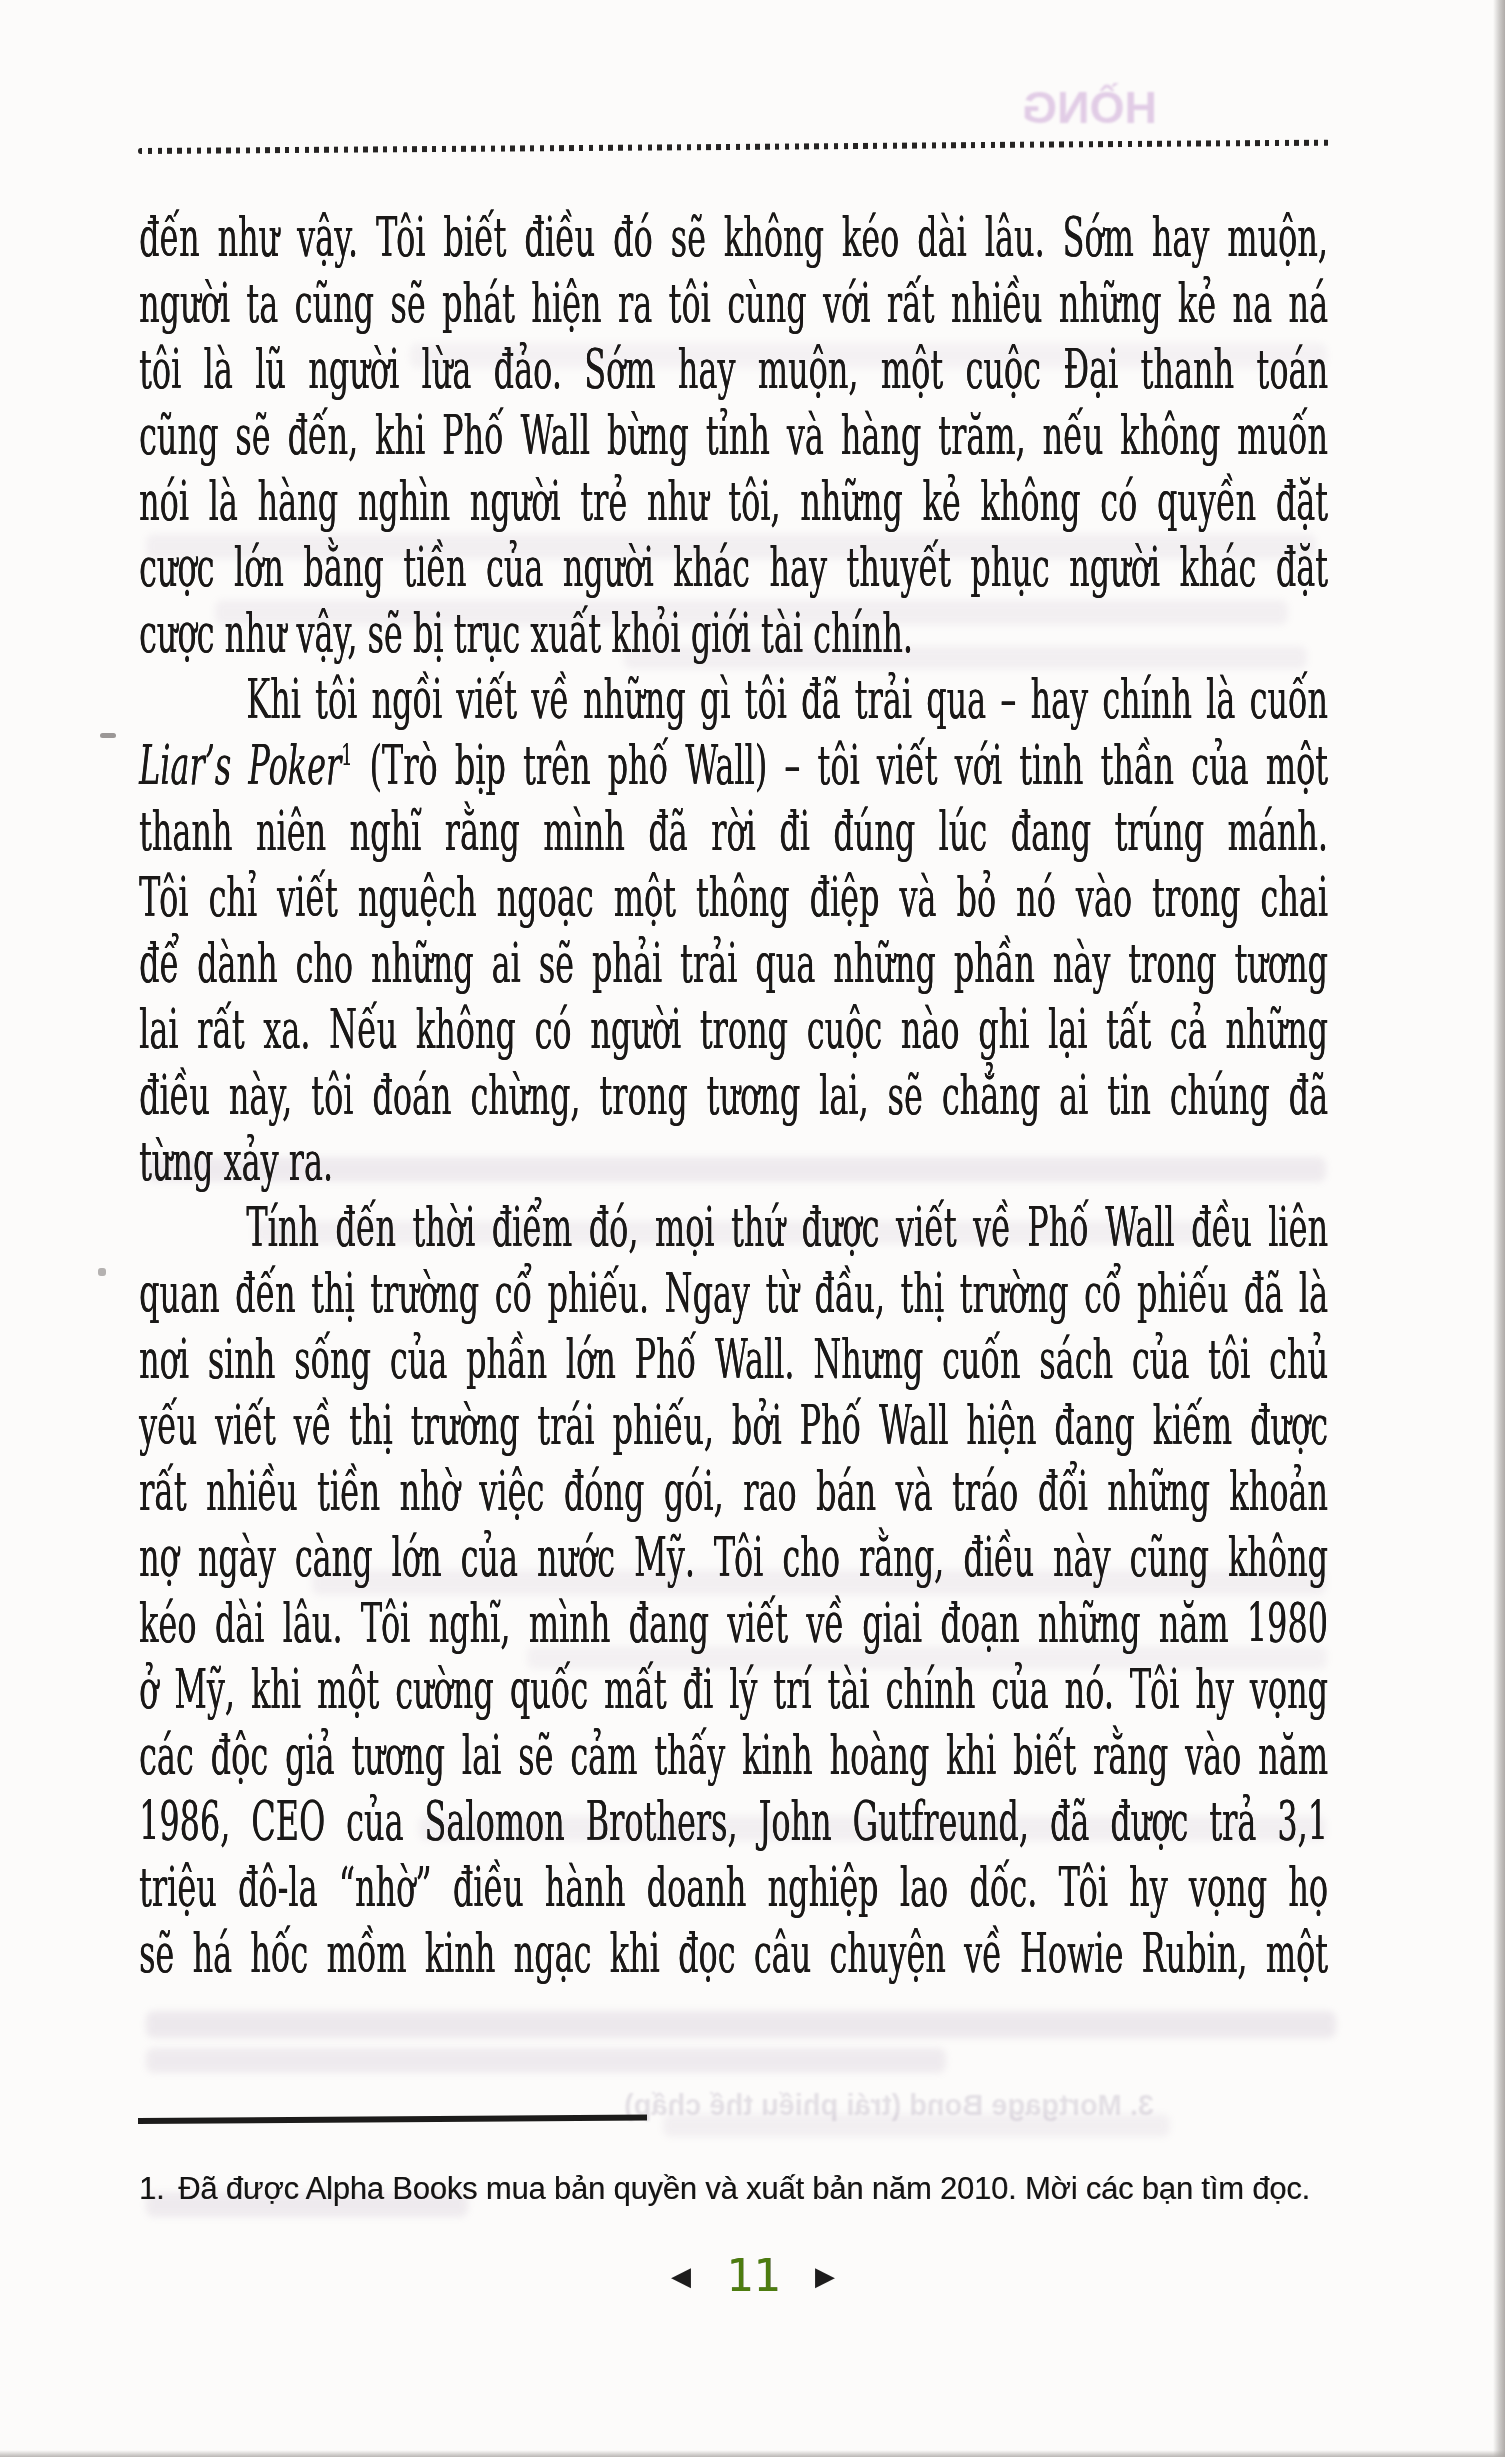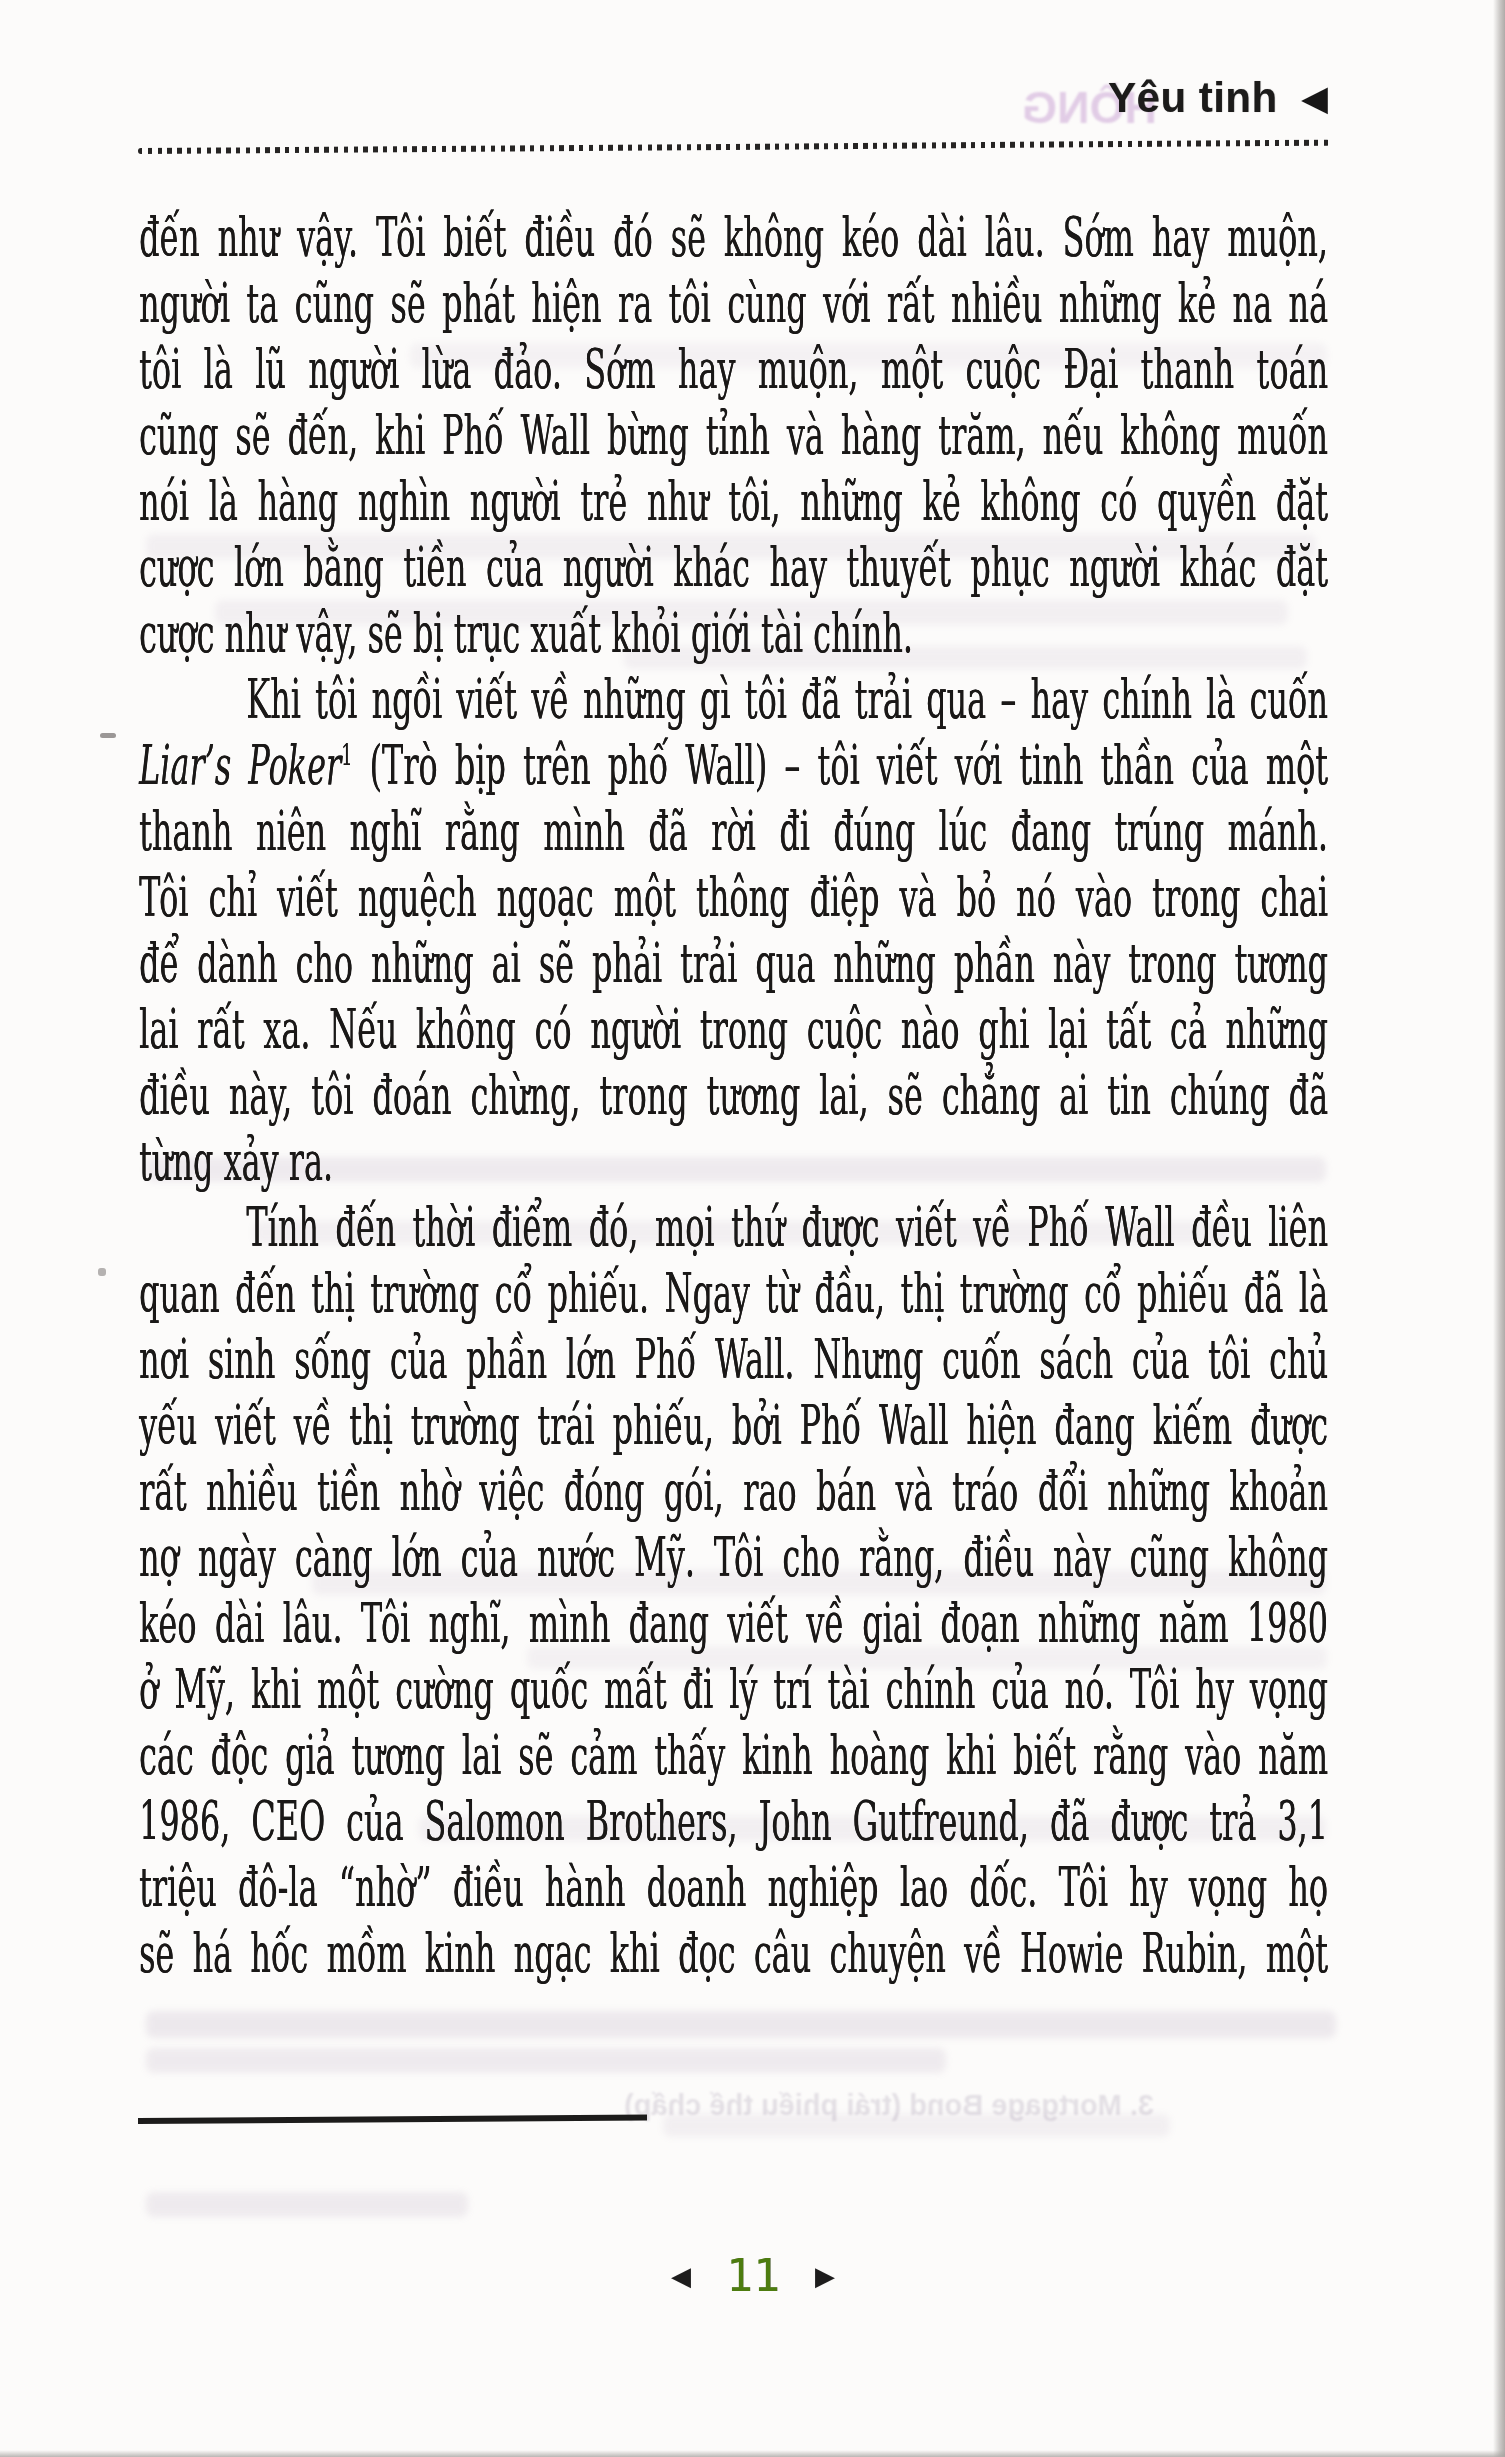--- a/index.html
+++ b/index.html
@@ -90,23 +90,20 @@
       <div class="bleed-bar" style="left: 527px; top: 1646px; opacity: 0.09; width: 800px; height: 23.4px; background: rgb(160, 140, 170);"></div>
       <div class="bleed-bar" style="left: 419px; top: 1816px; opacity: 0.1; width: 907px; height: 25px; background: rgb(160, 140, 170);"></div>
       <div class="bleed-bar" style="left: 146px; top: 2011px; opacity: 0.16; width: 1190px; height: 27px; background: rgb(160, 140, 170);"></div>
       <div class="bleed-bar" style="left: 146px; top: 2048px; opacity: 0.14; width: 800px; height: 25px; background: rgb(160, 140, 170);"></div>
       <div class="bleed-bar" style="left: 663px; top: 2114px; opacity: 0.1; width: 507px; height: 23.4px; background: rgb(160, 140, 170);"></div>
       <div class="bleed-bar" style="left: 146px; top: 2192px; opacity: 0.14; width: 322px; height: 25px; background: rgb(160, 140, 170);"></div>
       <div class="speck" style="left: 100px; top: 733px; opacity: 0.55; width: 15.6px; height: 4.9px;"></div>
       <div class="speck" style="left: 98px; top: 1268px; opacity: 0.4; width: 7.8px; height: 7.8px;"></div>
     </div>
 
-  <div class="header">
-    <span class="header-title">Yêu tinh</span><span class="header-arrow">◀</span>
-  </div>
 
   <div class="dotted-rule"></div>
 
   <div class="body" id="body-text">
       <div class="para">
         <div class="line">đến như vậy. Tôi biết điều đó sẽ không kéo dài lâu. Sớm hay muộn,</div>
         <div class="line">người ta cũng sẽ phát hiện ra tôi cùng với rất nhiều những kẻ na ná</div>
         <div class="line">tôi là lũ người lừa đảo. Sớm hay muộn, một cuộc Đại thanh toán</div>
         <div class="line">cũng sẽ đến, khi Phố Wall bừng tỉnh và hàng trăm, nếu không muốn</div>
         <div class="line">nói là hàng nghìn người trẻ như tôi, những kẻ không có quyền đặt</div>
@@ -134,20 +131,23 @@
         <div class="line">ở Mỹ, khi một cường quốc mất đi lý trí tài chính của nó. Tôi hy vọng</div>
         <div class="line">các độc giả tương lai sẽ cảm thấy kinh hoàng khi biết rằng vào năm</div>
         <div class="line">1986, CEO của Salomon Brothers, John Gutfreund, đã được trả 3,1</div>
         <div class="line">triệu đô-la “nhờ” điều hành doanh nghiệp lao dốc. Tôi hy vọng họ</div>
         <div class="line">sẽ há hốc mồm kinh ngạc khi đọc câu chuyện về Howie Rubin, một</div>
       </div>
     </div>
 
   <div class="fn-rule"></div>
 
+  <div class="footnote">
+    <span class="fn-marker">1.</span><span>Đã được Alpha Books mua bản quyền và xuất bản năm 2010. Mời các bạn tìm đọc.</span>
+  </div>
 
   <div class="footer">
     <span class="tri">◀</span>
     <span class="pageno">11</span>
     <span class="tri">▶</span>
   </div>
 
   <div class="edge-right"></div>
   <div class="edge-bottom"></div>
 

